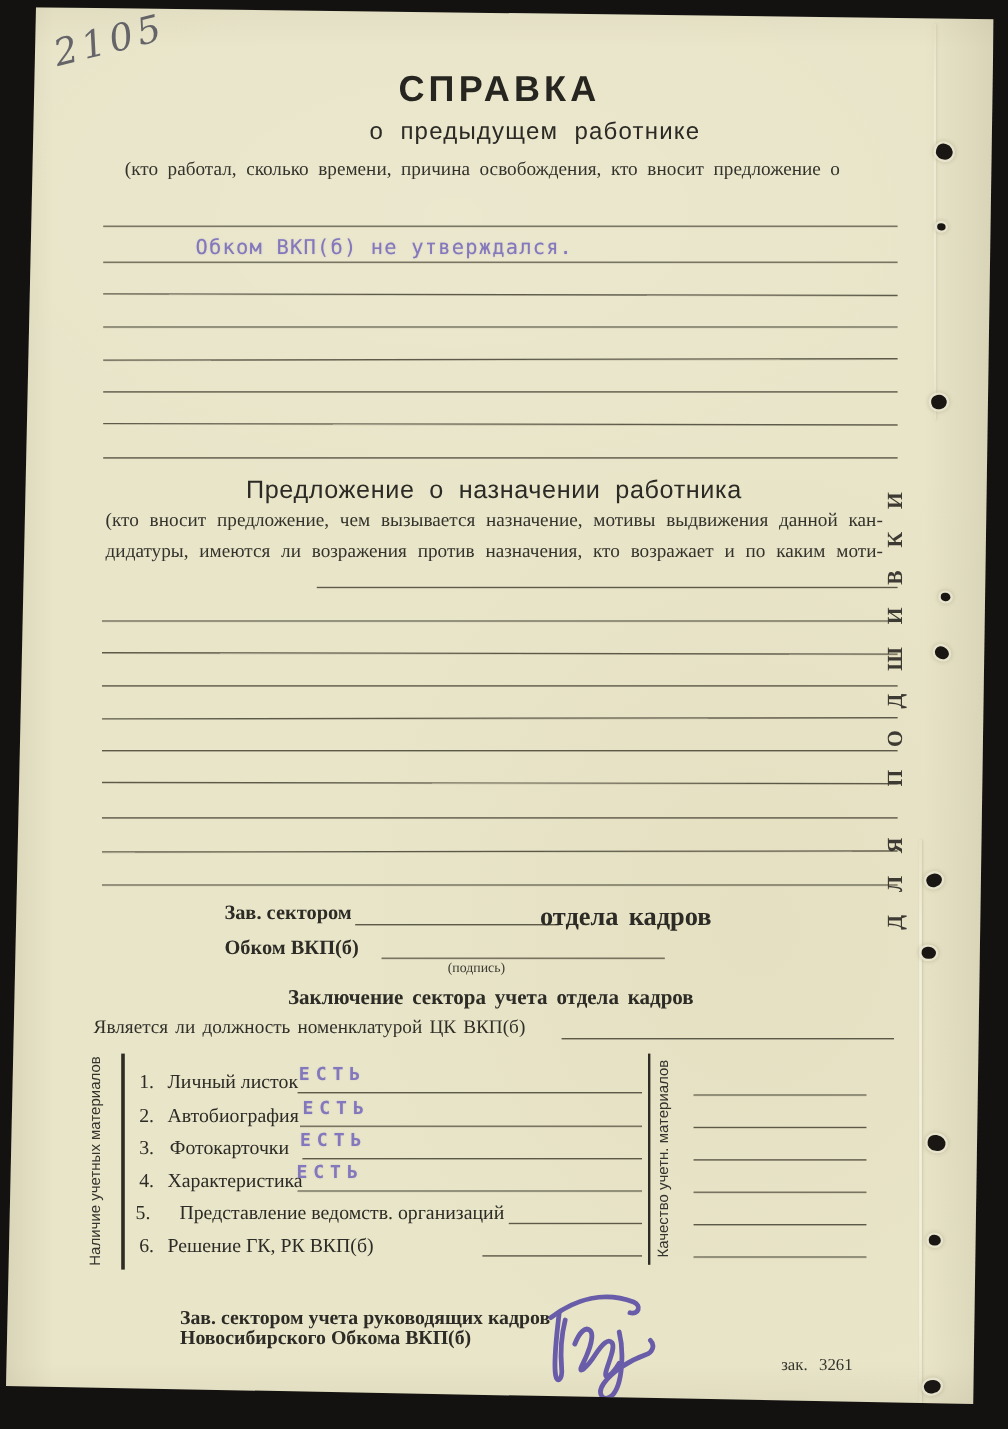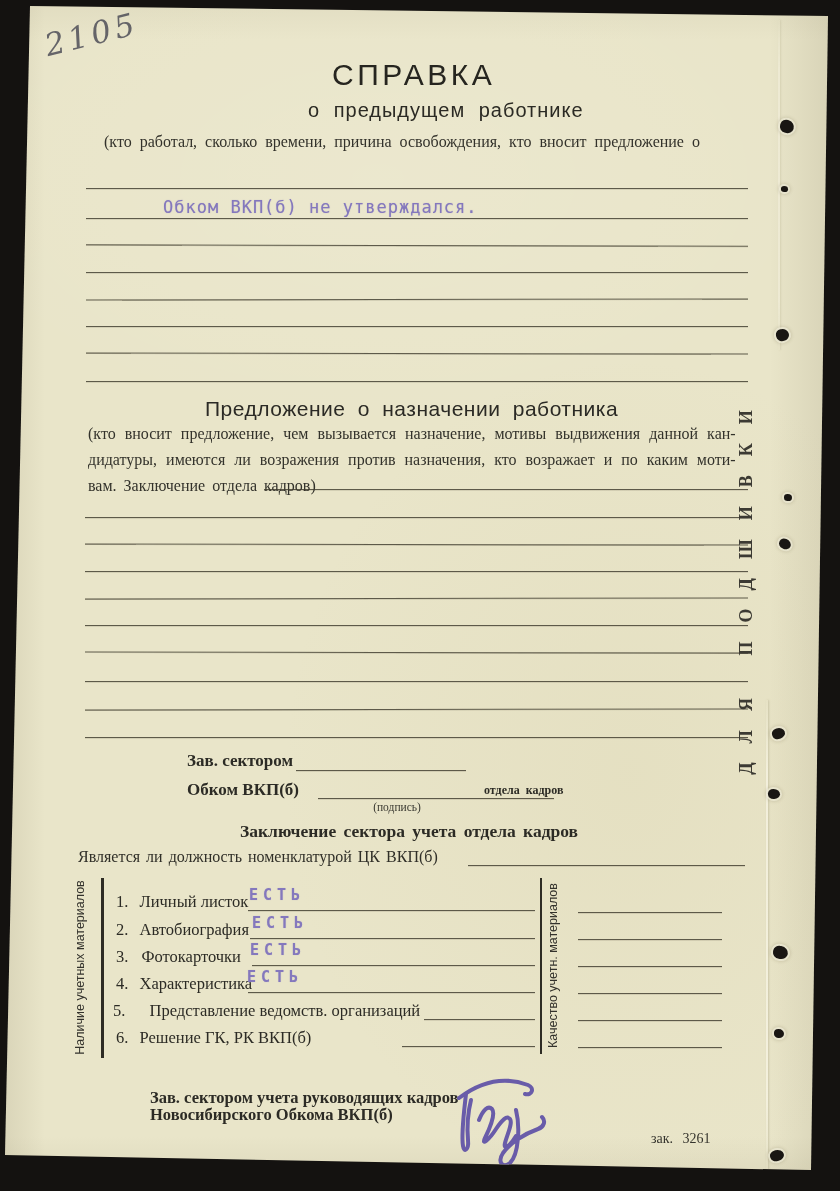--- a/index.html
+++ b/index.html
@@ -21,21 +21,21 @@
       linear-gradient(270deg, rgba(110,100,70,0.16), transparent 70px),
       linear-gradient(0deg, rgba(110,100,70,0.12), transparent 55px),
       linear-gradient(180deg, rgba(120,110,80,0.08), transparent 40px),
       #e9e5c9;
   }
   .abs{position:absolute;}
   .ln{position:absolute;height:1px;background:rgba(62,58,45,0.82);box-shadow:0 0.5px 0 rgba(62,58,45,0.25);}
   .vrule{position:absolute;background:#2e2c24;}
   .serif{font-family:"Liberation Serif", serif;color:#2c2b25;}
   .sans{font-family:"Liberation Sans", sans-serif;color:#26251f;}
-  .title{font-size:30px;font-weight:normal;letter-spacing:3.5px;}
+  .title{font-size:30px;font-weight:bold;letter-spacing:3.5px;}
   .subtitle{font-size:20px;letter-spacing:1px;word-spacing:7px;color:#2b2a24;}
   .instr{font-size:16px;line-height:19px;color:#33322b;word-spacing:4px;white-space:nowrap;}
   .h2{font-size:21px;letter-spacing:0.5px;word-spacing:6px;color:#2b2a25;white-space:nowrap;}
   .typed{
     font-family:"DejaVu Sans Mono", monospace;
     color:#8478bd;font-size:17px;letter-spacing:1px;white-space:nowrap;
     text-shadow:0 0 1px rgba(132,120,189,0.5);
   }
   .est{
     position:absolute;font-family:"DejaVu Sans Mono", monospace;
@@ -73,36 +73,35 @@
     <div class="ln" style="left:86px;top:245px;width:662px;transform:rotate(0.12deg);"></div>
     <div class="ln" style="left:86px;top:272px;width:662px;"></div>
     <div class="ln" style="left:86px;top:299px;width:662px;transform:rotate(-0.1deg);"></div>
     <div class="ln" style="left:86px;top:326px;width:662px;"></div>
     <div class="ln" style="left:86px;top:353px;width:662px;transform:rotate(0.1deg);"></div>
     <div class="ln" style="left:86px;top:381px;width:662px;"></div>
 
     <div class="abs sans h2" style="left:205px;top:397px;">Предложение о назначении работника</div>
     <div class="abs serif instr" style="left:88px;top:450px;word-spacing:5px;">дидатуры, имеются ли возражения против назначения, кто возражает и по каким моти-</div>
     <div class="abs serif instr" style="left:88px;top:424px;word-spacing:5px;">(кто вносит предложение, чем вызывается назначение, мотивы выдвижения данной кан-</div>
-    <div class="abs serif instr" style="left:88px;top:476px;word-spacing:3px;">вам. Заключение отдела кадров)</div>
     <div class="ln" style="left:264px;top:489px;width:484px;"></div>
 
     <div class="ln" style="left:85px;top:517px;width:663px;"></div>
     <div class="ln" style="left:85px;top:544px;width:663px;transform:rotate(0.1deg);"></div>
     <div class="ln" style="left:85px;top:571px;width:663px;"></div>
     <div class="ln" style="left:85px;top:598px;width:663px;transform:rotate(-0.08deg);"></div>
     <div class="ln" style="left:85px;top:625px;width:663px;"></div>
     <div class="ln" style="left:85px;top:652px;width:663px;transform:rotate(0.08deg);"></div>
     <div class="ln" style="left:85px;top:681px;width:663px;"></div>
     <div class="ln" style="left:85px;top:709px;width:663px;transform:rotate(-0.08deg);"></div>
     <div class="ln" style="left:85px;top:737px;width:663px;"></div>
 
     <div class="abs serif bold" style="left:187px;top:751px;font-size:17px;">Зав. сектором</div>
     <div class="ln" style="left:296px;top:770px;width:170px;"></div>
-    <div class="abs serif bold" style="left:484px;top:751px;font-size:12px;word-spacing:3px;margin-top:32px;">отдела кадров</div>
+    <div class="abs serif bold" style="left:450px;top:751px;font-size:22px;word-spacing:3px;">отдела кадров</div>
     <div class="abs serif bold" style="left:187px;top:780px;font-size:17px;">Обком ВКП(б)</div>
     <div class="ln" style="left:318px;top:798px;width:236px;"></div>
     <div class="abs serif" style="left:352px;top:801px;width:90px;text-align:center;font-size:11.5px;color:#3a3931;">(подпись)</div>
 
     <div class="abs serif bold" style="left:240px;top:821px;font-size:17.5px;word-spacing:3px;white-space:nowrap;">Заключение сектора учета отдела кадров</div>
     <div class="abs serif" style="left:78px;top:848px;font-size:16px;word-spacing:2px;white-space:nowrap;color:#302f28;">Является ли должность номенклатурой ЦК ВКП(б)</div>
     <div class="ln" style="left:468px;top:865px;width:277px;"></div>
 
     <div class="vtext sans" style="left:-13px;top:960px;width:186px;height:15px;font-size:12.5px;color:#33322c;">Наличие учетных материалов</div>
     <div class="vrule" style="left:101px;top:878px;width:3px;height:180px;"></div>

